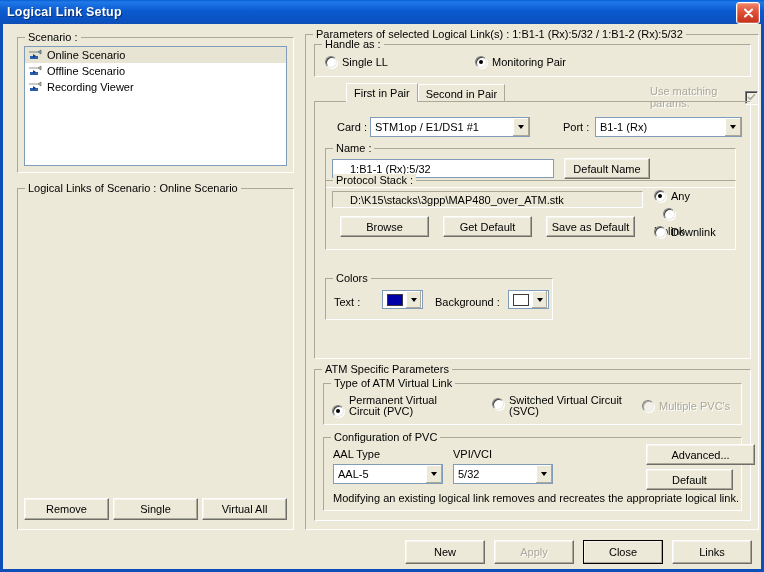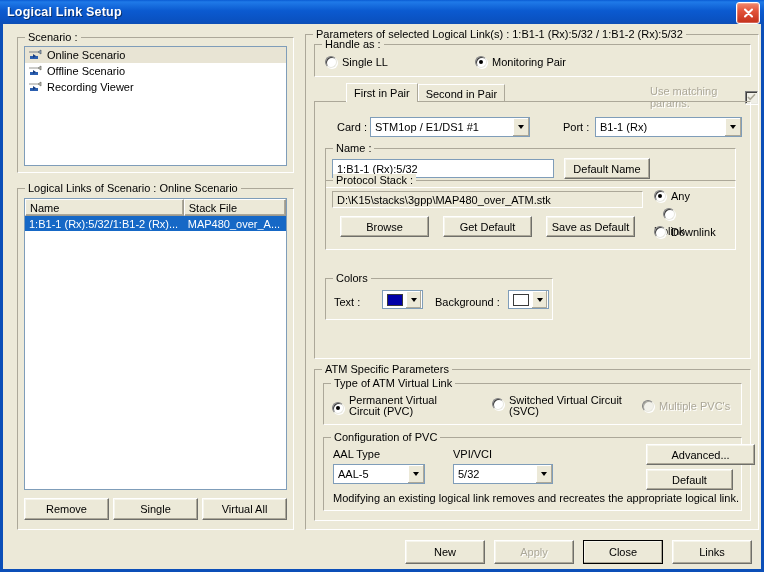--- a/index.html
+++ b/index.html
@@ -29,21 +29,21 @@
 
   
   .grp{position:absolute;border:1px solid #fff;border-top-color:#fff;
        box-sizing:border-box;}
   .grp:before{content:"";position:absolute;left:-1px;top:-1px;right:-1px;bottom:-1px;
        border:1px solid #aca899;pointer-events:none;
        border-right-color:#fff;border-bottom-color:#fff;}
   .grp>.lg{position:absolute;top:-7px;left:7px;background:#ece9d8;
        padding:0 3px;font-size:11px;white-space:nowrap;z-index:2;}
   .field{background:#fff;border:1px solid #7f9db9;box-sizing:border-box;
-         display:flex;align-items:center;padding:0 4px;font-size:11px;}
+         display:flex;align-items:center;padding:0 17px;font-size:11px;}
   .fieldgray{background:#ece9d8;}
 
   
   .btn{background:#ece9d8;border:1px solid #ece9d8;
     border-top-color:#fff;border-left-color:#fff;border-right-color:#6f6f6a;border-bottom-color:#6f6f6a;
     box-shadow:inset -1px -1px 0 #aca899, inset 1px 1px 0 #f6f5ec;
     display:flex;align-items:center;justify-content:center;
     font-size:11px;cursor:pointer;box-sizing:border-box;color:#000;}
   .btn.disabled{color:#aca899;text-shadow:1px 1px 0 #fff;cursor:default;}
   .btn.defaultfocus{border:1px solid #000;box-shadow:inset -1px -1px 0 #aca899, inset 1px 1px 0 #f6f5ec;}
@@ -152,30 +152,20 @@
           </svg>
         </span>
         <span>Recording Viewer</span>
       </div>
     </div>
   </div>
 
   <div class="grp" style="left:14px;top:188px;width:277px;height:342px;">
     <span class="lg">Logical Links of Scenario : Online Scenario</span>
 
-    <div class="listbox" style="position:absolute;left:6px;top:9px;width:263px;height:292px;">
-      <div class="lvhead">
-        <div class="lvh" style="width:160px;">Name</div>
-        <div class="lvh" style="width:103px;">Stack File</div>
-      </div>
-      <div class="lvrow">
-        <div class="lvc" style="width:160px;">1:B1-1 (Rx):5/32/1:B1-2 (Rx)...</div>
-        <div class="lvc" style="width:103px;">MAP480_over_A...</div>
-      </div>
-    </div>
 
     <div class="btn" style="position:absolute;left:6px;top:309px;width:85px;height:22px;">Remove</div>
     <div class="btn" style="position:absolute;left:95px;top:309px;width:85px;height:22px;">Single</div>
     <div class="btn" style="position:absolute;left:184px;top:309px;width:85px;height:22px;">Virtual All</div>
   </div>
 
   <div class="grp" style="left:302px;top:34px;width:454px;height:496px;">
     <span class="lg">Parameters of selected Logical Link(s) : 1:B1-1 (Rx):5/32 / 1:B1-2 (Rx):5/32</span>
 
     <div class="grp" style="left:8px;top:9px;width:437px;height:33px;">
@@ -272,38 +262,38 @@
             </span>
         </div>
       </div>
     </div>
 
     <div class="grp" style="left:8px;top:334px;width:437px;height:152px;">
       <span class="lg">ATM Specific Parameters</span>
 
       <div class="grp" style="left:8px;top:13px;width:419px;height:42px;">
         <span class="lg">Type of ATM Virtual Link</span>
-        <div class="rowline" style="left:8px;top:11px;align-items:center;">
+        <div class="rowline" style="left:8px;top:11px;align-items:flex-end;">
           <span class="rad on" style="margin-top:3px;"></span>
           <span class="rlbl" style="width:120px;line-height:11px;">Permanent Virtual Circuit (PVC)</span>
         </div>
         <div class="rowline" style="left:168px;top:11px;align-items:flex-start;">
           <span class="rad" style="margin-top:3px;"></span>
           <span class="rlbl" style="width:118px;line-height:11px;">Switched Virtual Circuit (SVC)</span>
         </div>
         <div class="rowline" style="left:318px;top:16px;">
           <span class="rad dis"></span>
           <span class="rlbl dis-txt">Multiple PVC's</span>
         </div>
       </div>
 
       <div class="grp" style="left:8px;top:67px;width:419px;height:74px;">
         <span class="lg">Configuration of PVC</span>
         <div class="lbl" style="left:9px;top:10px;">AAL Type</div>
-        <div class="combo" style="position:absolute;left:9px;top:26px;width:92px;height:20px;">
+        <div class="combo" style="position:absolute;left:9px;top:26px;width:110px;height:20px;">
           <span class="cval">AAL-5</span>
           <span class="carrow">
               <i class="tri"></i>
             </span>
         </div>
         <div class="lbl" style="left:129px;top:10px;">VPI/VCI</div>
         <div class="combo" style="position:absolute;left:129px;top:26px;width:100px;height:20px;">
           <span class="cval">5/32</span>
           <span class="carrow">
               <i class="tri"></i>

